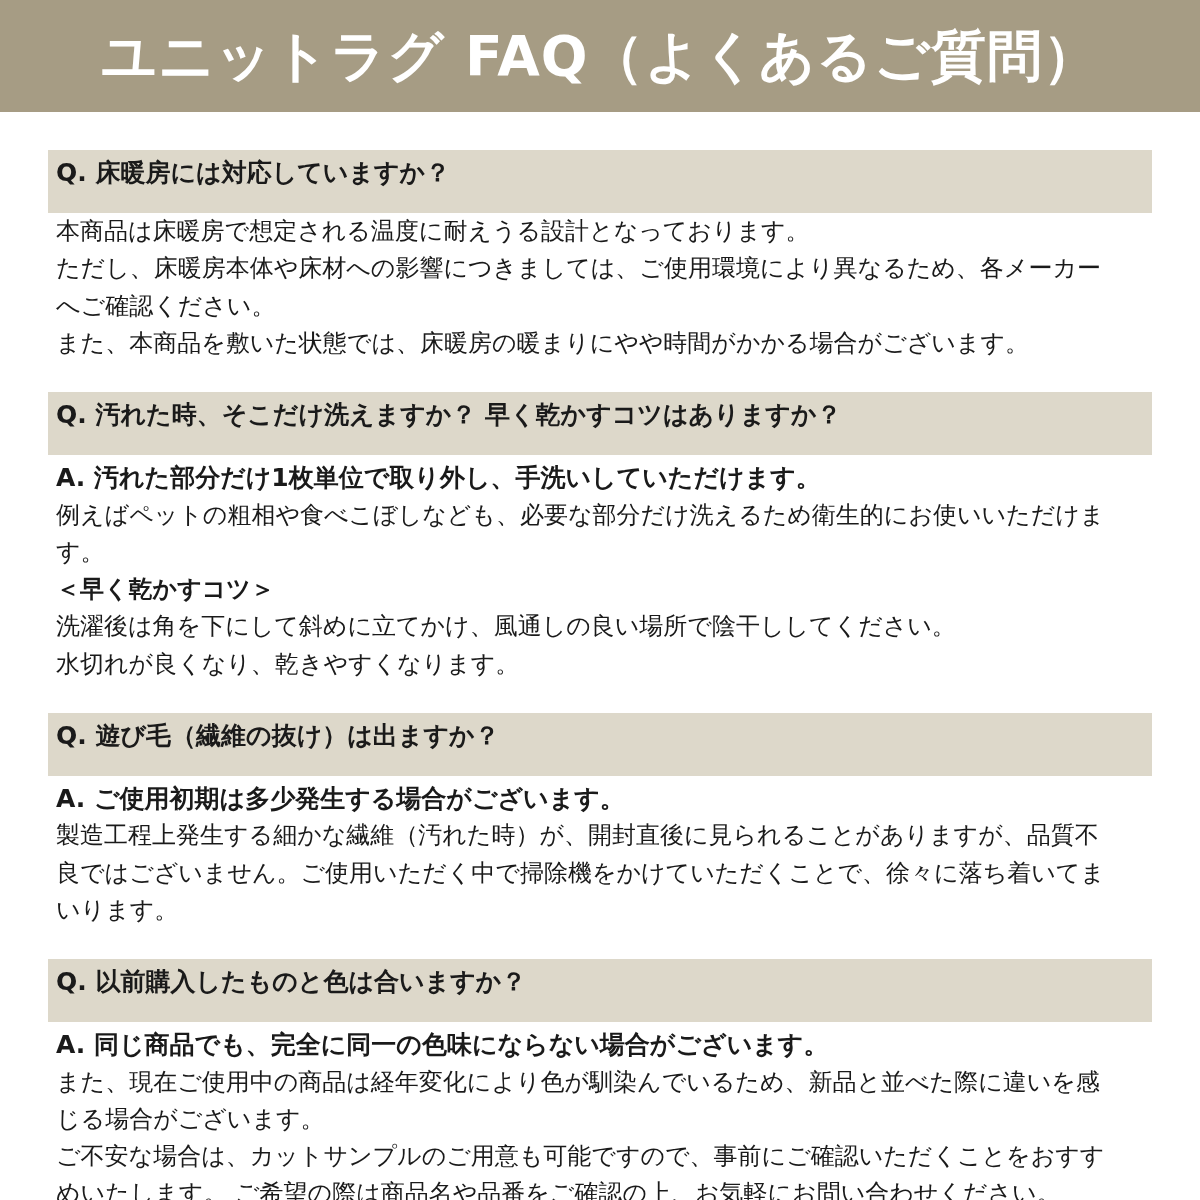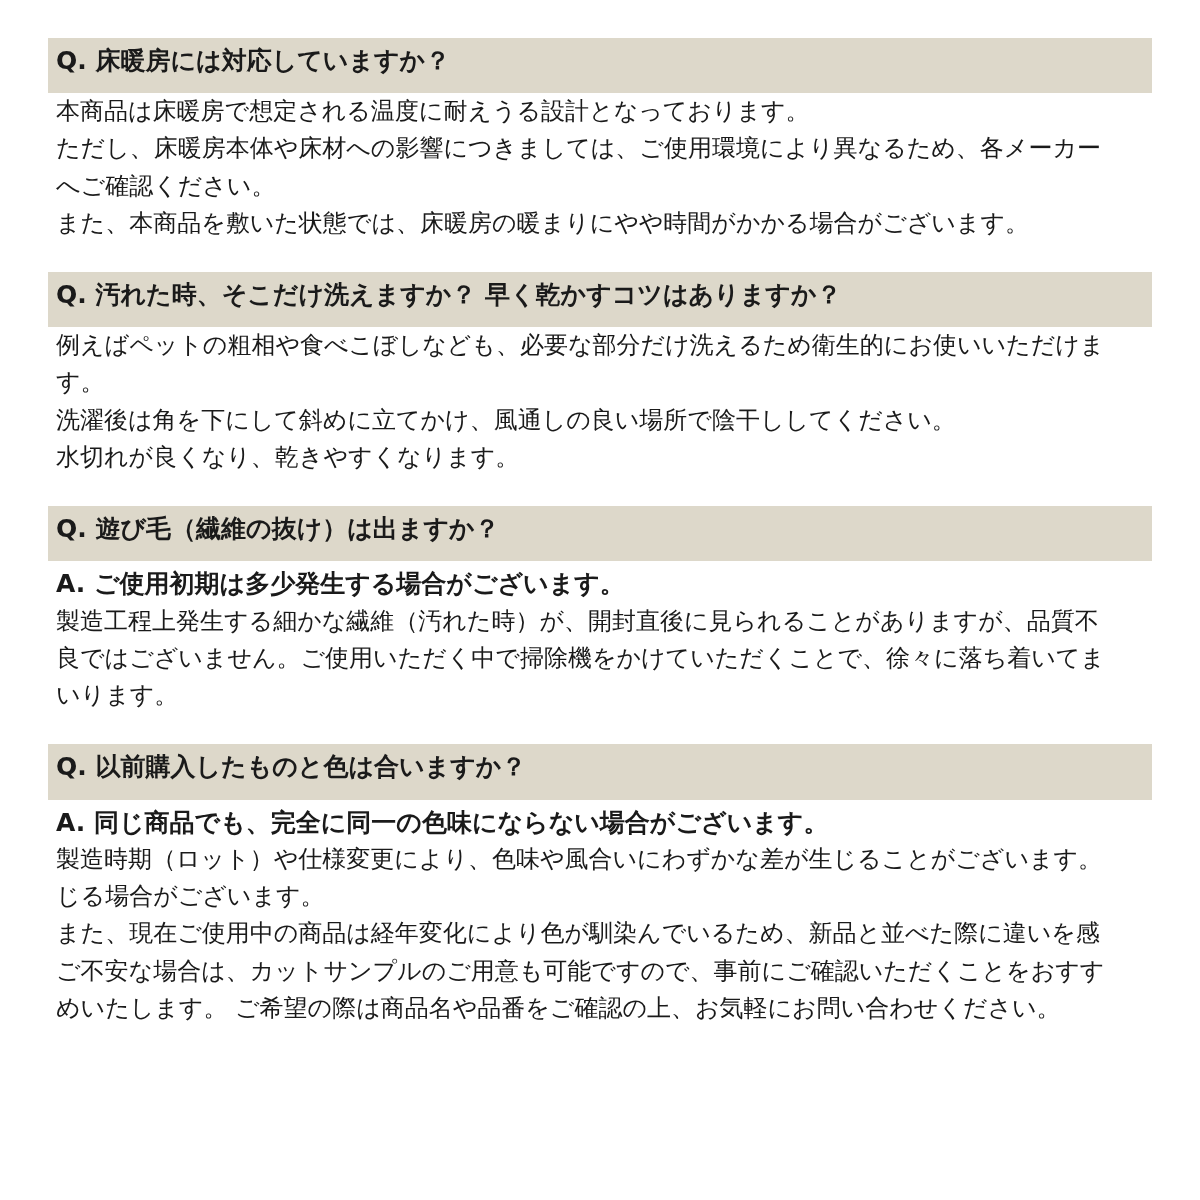--- a/index.html
+++ b/index.html
@@ -43,21 +43,21 @@
     box-sizing: border-box;
   }
   .faq-item {
     margin-bottom: 30px;
   }
   .question {
     background: #ddd8ca;
     font-size: 25px;
     font-weight: bold;
     line-height: 1.45;
-    padding: 5px 8px 14px 8px;
+    padding: 5px 8px 22px 8px;
     box-sizing: border-box;
     display: block;
   }
   .answer {
     font-size: 25px;
     font-weight: bold;
     line-height: 1.5;
     padding: 4px 8px 0 8px;
     box-sizing: border-box;
   }
@@ -70,51 +70,55 @@
   }
   .body-line.bold {
     font-weight: bold;
   }
 </style>
 </head>
 <body>
 
 <div class="page">
 
+  <div class="header">
+    <div class="header-title">ユニットラグ FAQ（よくあるご質問）</div>
+  </div>
 
   <div class="content">
 
     <div class="faq-item">
       <div class="question">Q. 床暖房には対応していますか？</div>
       <div class="body-line">本商品は床暖房で想定される温度に耐えうる設計となっております。</div>
       <div class="body-line">ただし、床暖房本体や床材への影響につきましては、ご使用環境により異なるため、各メーカー</div>
       <div class="body-line">へご確認ください。</div>
       <div class="body-line">また、本商品を敷いた状態では、床暖房の暖まりにやや時間がかかる場合がございます。</div>
     </div>
 
     <div class="faq-item">
       <div class="question">Q. 汚れた時、そこだけ洗えますか？ 早く乾かすコツはありますか？</div>
+      <div class="answer">A. 汚れた部分だけ1枚単位で取り外し、手洗いしていただけます。</div>
       <div class="body-line">例えばペットの粗相や食べこぼしなども、必要な部分だけ洗えるため衛生的にお使いいただけま</div>
       <div class="body-line">す。</div>
+      <div class="body-line bold">＜早く乾かすコツ＞</div>
       <div class="body-line">洗濯後は角を下にして斜めに立てかけ、風通しの良い場所で陰干ししてください。</div>
       <div class="body-line">水切れが良くなり、乾きやすくなります。</div>
     </div>
 
     <div class="faq-item">
       <div class="question">Q. 遊び毛（繊維の抜け）は出ますか？</div>
       <div class="answer">A. ご使用初期は多少発生する場合がございます。</div>
       <div class="body-line">製造工程上発生する細かな繊維（汚れた時）が、開封直後に見られることがありますが、品質不</div>
       <div class="body-line">良ではございません。ご使用いただく中で掃除機をかけていただくことで、徐々に落ち着いてま</div>
       <div class="body-line">いります。</div>
     </div>
 
     <div class="faq-item">
       <div class="question">Q. 以前購入したものと色は合いますか？</div>
       <div class="answer">A. 同じ商品でも、完全に同一の色味にならない場合がございます。</div>
-      <div class="body-line">製造時期（ロット）や仕様変更により、色味や風合いにわずかな差が生じることがございます。</div>
+      <div class="body-line">また、現在ご使用中の商品は経年変化により色が馴染んでいるため、新品と並べた際に違いを感</div>
       <div class="body-line">じる場合がございます。</div>
-      <div class="body-line">また、現在ご使用中の商品は経年変化により色が馴染んでいるため、新品と並べた際に違いを感</div>
       <div class="body-line">ご不安な場合は、カットサンプルのご用意も可能ですので、事前にご確認いただくことをおすす</div>
       <div class="body-line">めいたします。 ご希望の際は商品名や品番をご確認の上、お気軽にお問い合わせください。</div>
     </div>
 
   </div>
 </div>
 
 </body></html>

